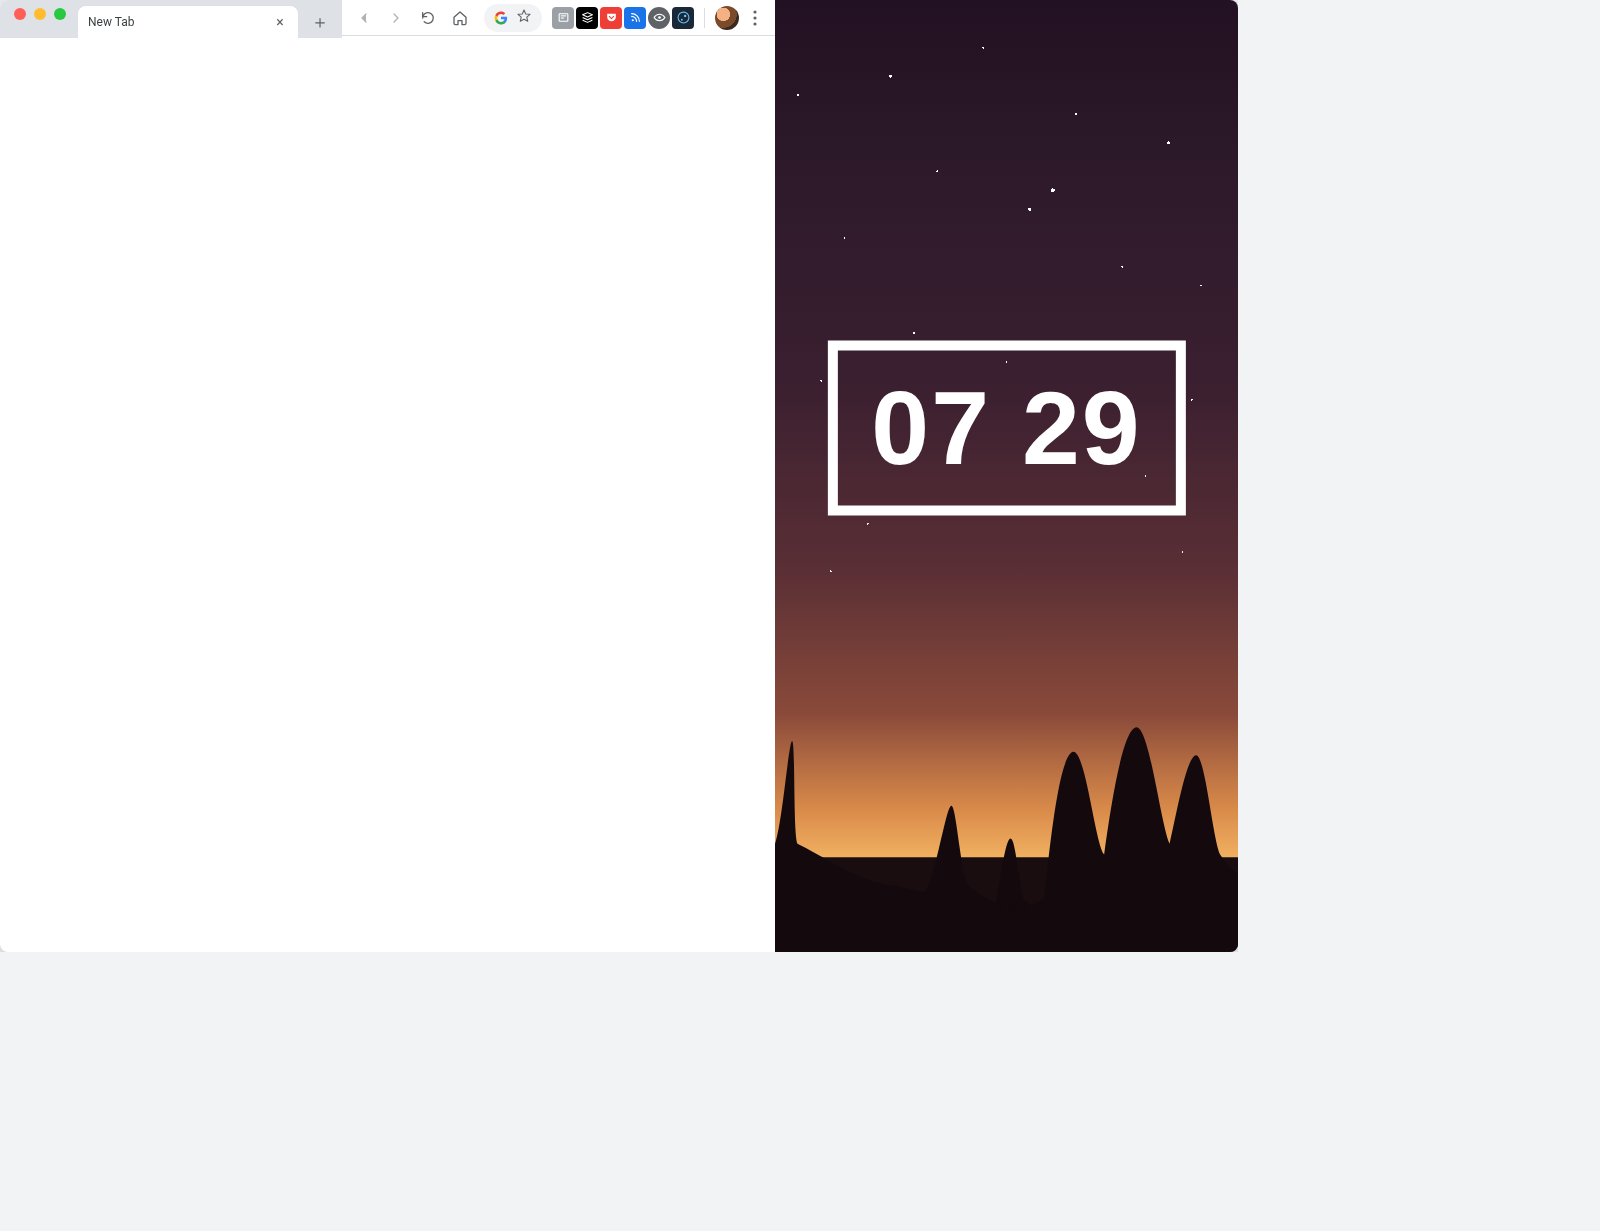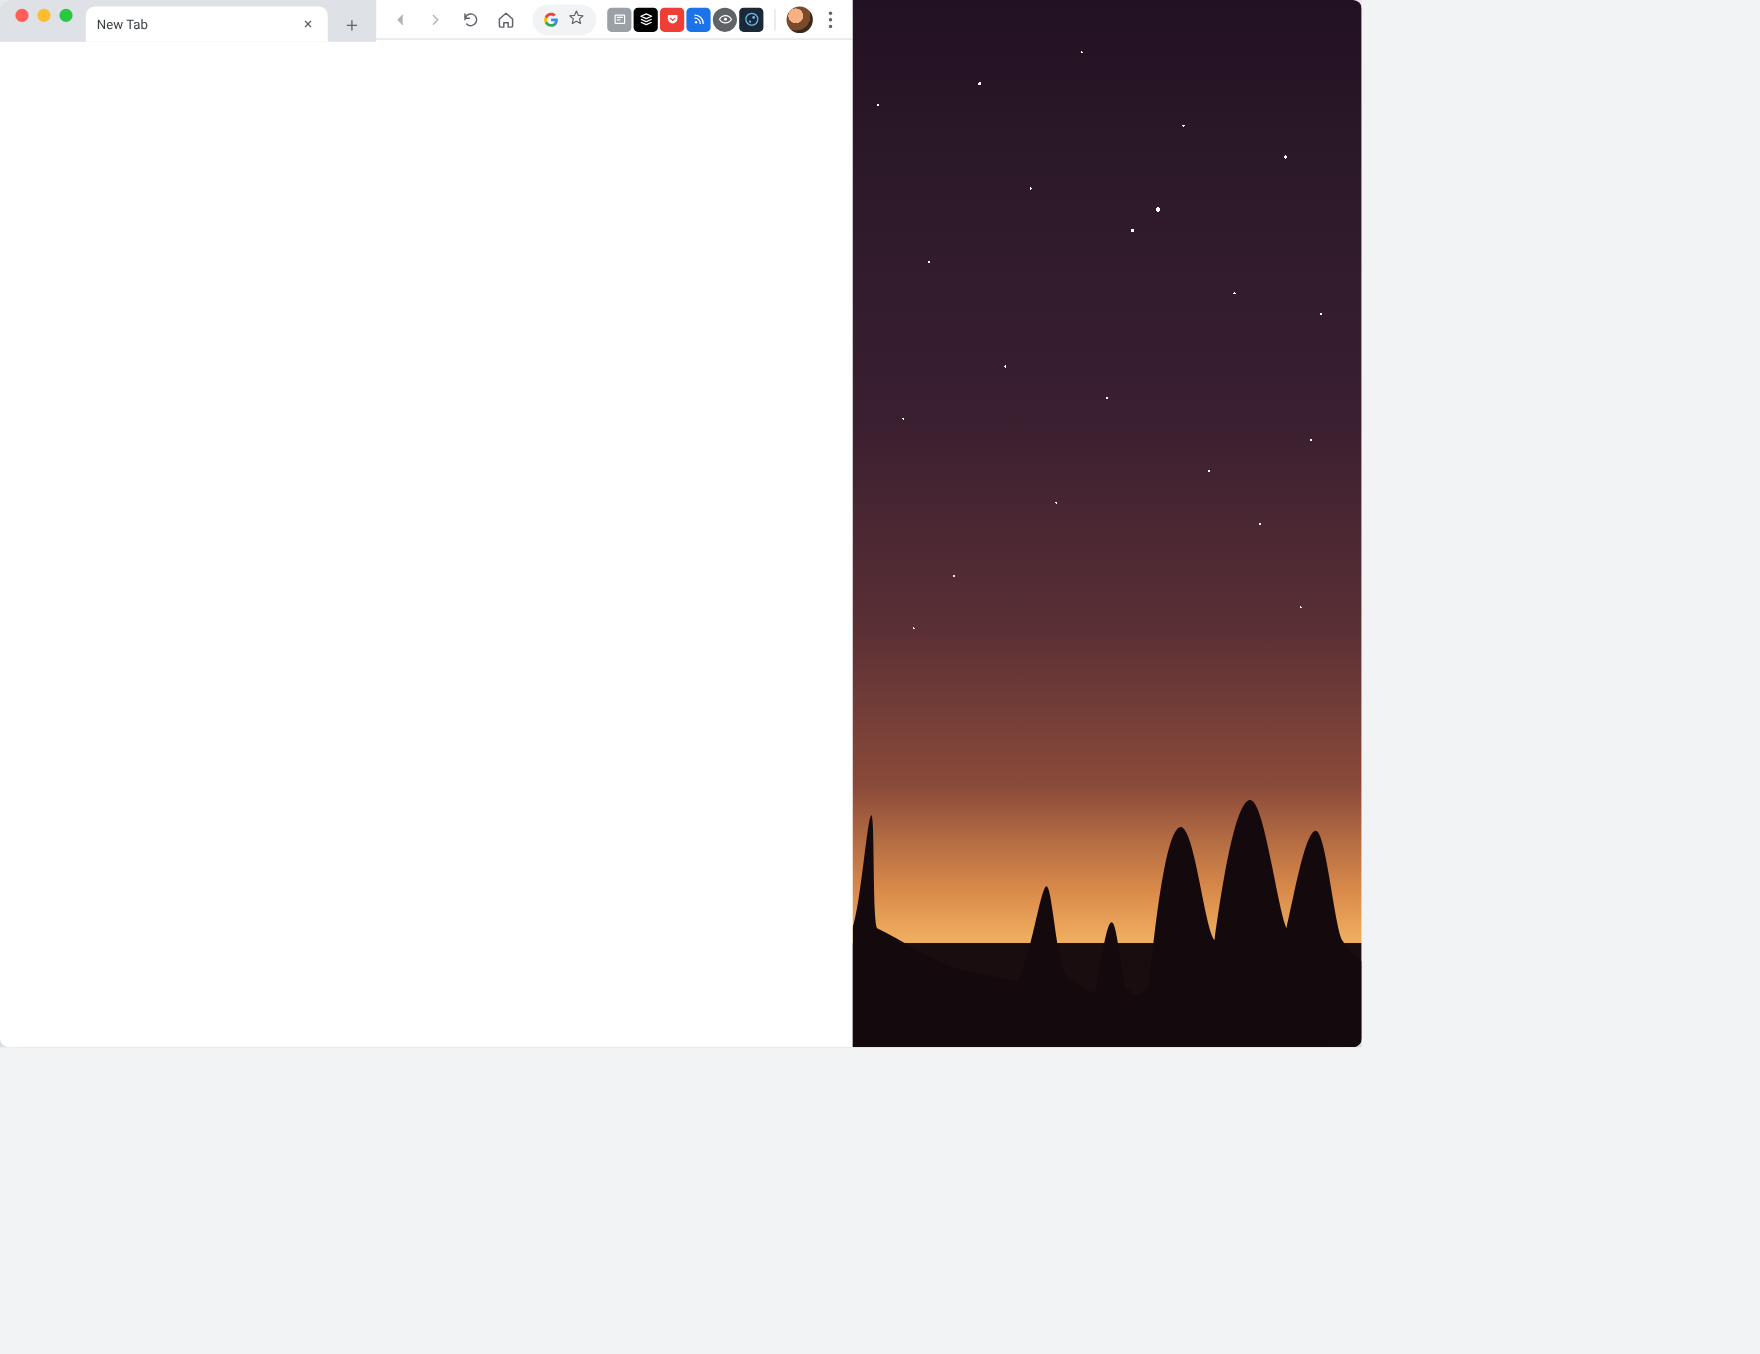--- a/index.html
+++ b/index.html
@@ -329,15 +329,21 @@
         <g fill="#140a0e">
           <ellipse cx="600" cy="262" rx="6" ry="12"></ellipse>
           <ellipse cx="618" cy="260" rx="6" ry="13"></ellipse>
           <ellipse cx="636" cy="262" rx="6" ry="12"></ellipse>
           <ellipse cx="654" cy="261" rx="6" ry="12"></ellipse>
           <ellipse cx="672" cy="263" rx="6" ry="11"></ellipse>
         </g>
       </svg>
     </div>
 
+    <div class="clock-box">
+      <div class="clock-text">
+        <span>07</span>
+        <span>29</span>
+      </div>
+    </div>
   </div>
 
 </div>
 
 </body></html>

